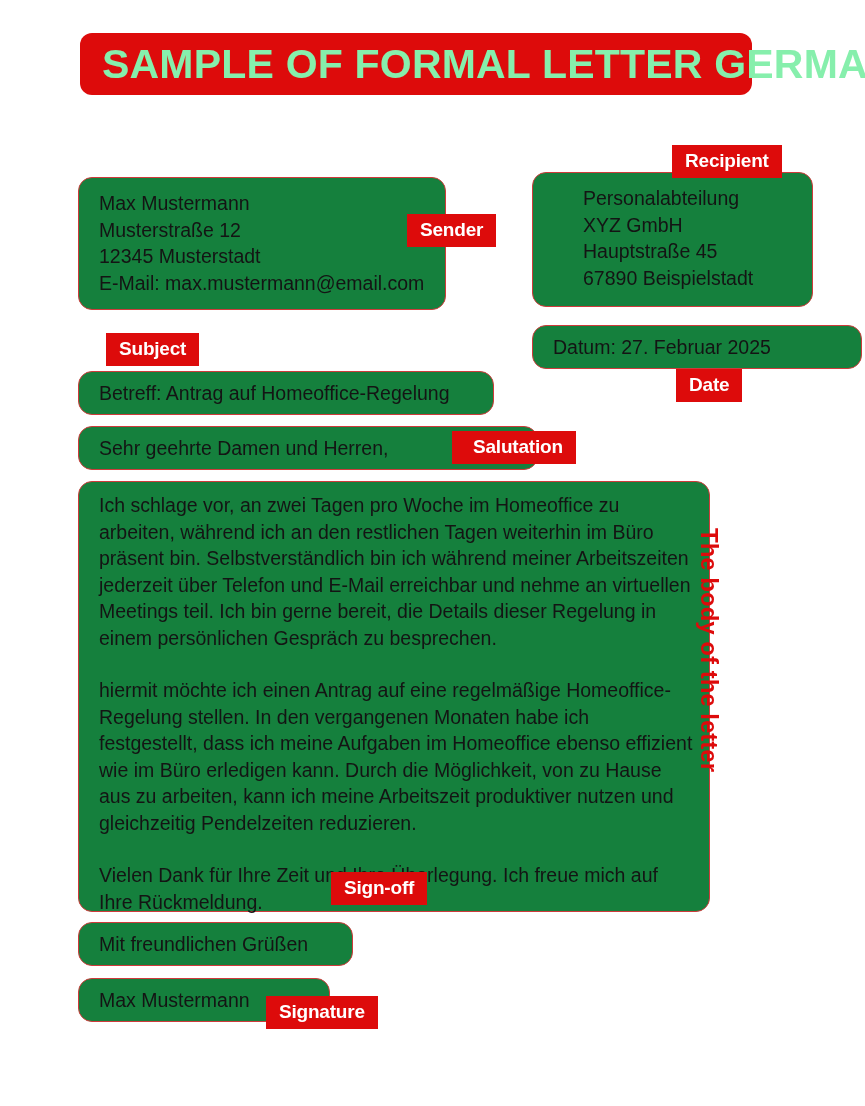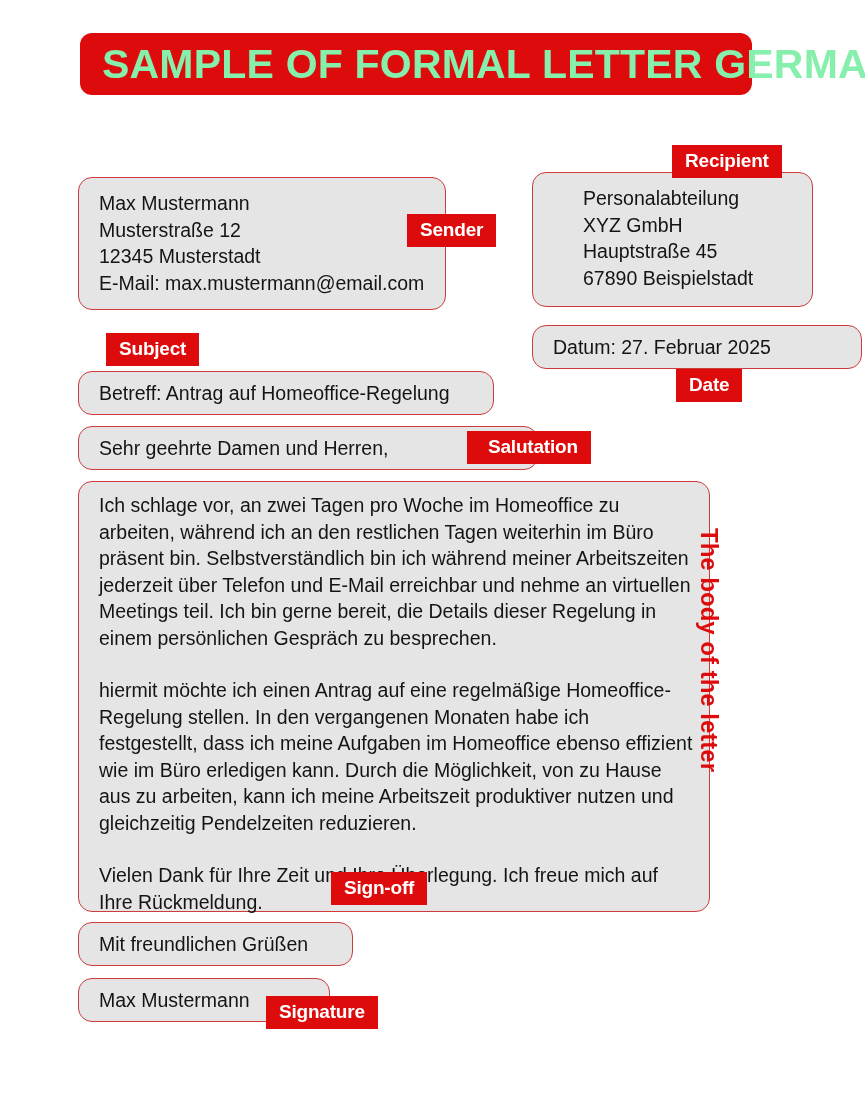--- a/index.html
+++ b/index.html
@@ -37,21 +37,21 @@
     font-family: "Liberation Sans", sans-serif;
     font-weight: bold;
     font-size: 41px;
     letter-spacing: 0.2px;
     white-space: nowrap;
   }
 
   
   .lbox {
     position: absolute;
-    background: #e5e5e5;
+    background: #15803d;
     border: 1.4px solid #CE3B3B;
     border-radius: 14px;
     box-sizing: border-box;
     color: #141414;
     font-family: "Liberation Sans", sans-serif;
     font-size: 19.5px;
     line-height: 26.5px;
   }
   .lbox .lines {
     padding: 12px 16px 12px 20px;
@@ -100,21 +100,21 @@
     justify-content: center;
     padding: 6px 13px 8px 13px;
     box-sizing: border-box;
     white-space: nowrap;
     letter-spacing: -0.2px;
   }
   #badge-sender    { left: 407px; top: 214px; }
   #badge-recipient { left: 672px; top: 145px; }
   #badge-date      { left: 676px; top: 369px; }
   #badge-subject   { left: 106px; top: 333px; }
-  #badge-salutation{ left: 467px; top: 431px; padding-left: 21px; }
+  #badge-salutation{ left: 452px; top: 431px; padding-left: 21px; }
   #badge-signoff   { left: 331px; top: 872px; }
   #badge-signature { left: 266px; top: 996px; }
 
   
   #body-caption {
     position: absolute;
     left: 721px;
     top: 528px;
     color: #DD0B0B;
     font-family: "Liberation Sans", sans-serif;

